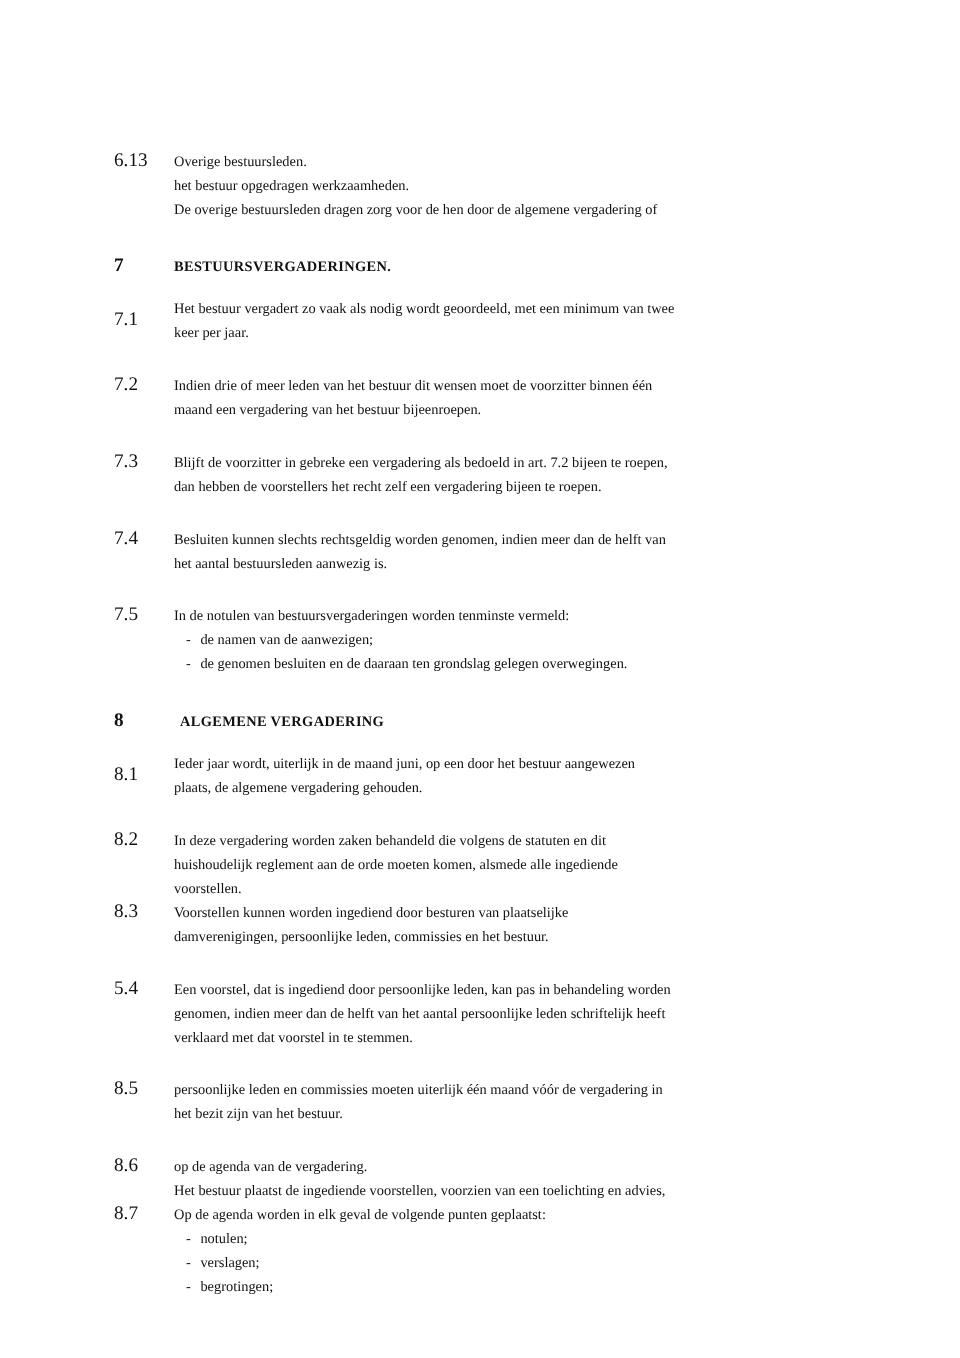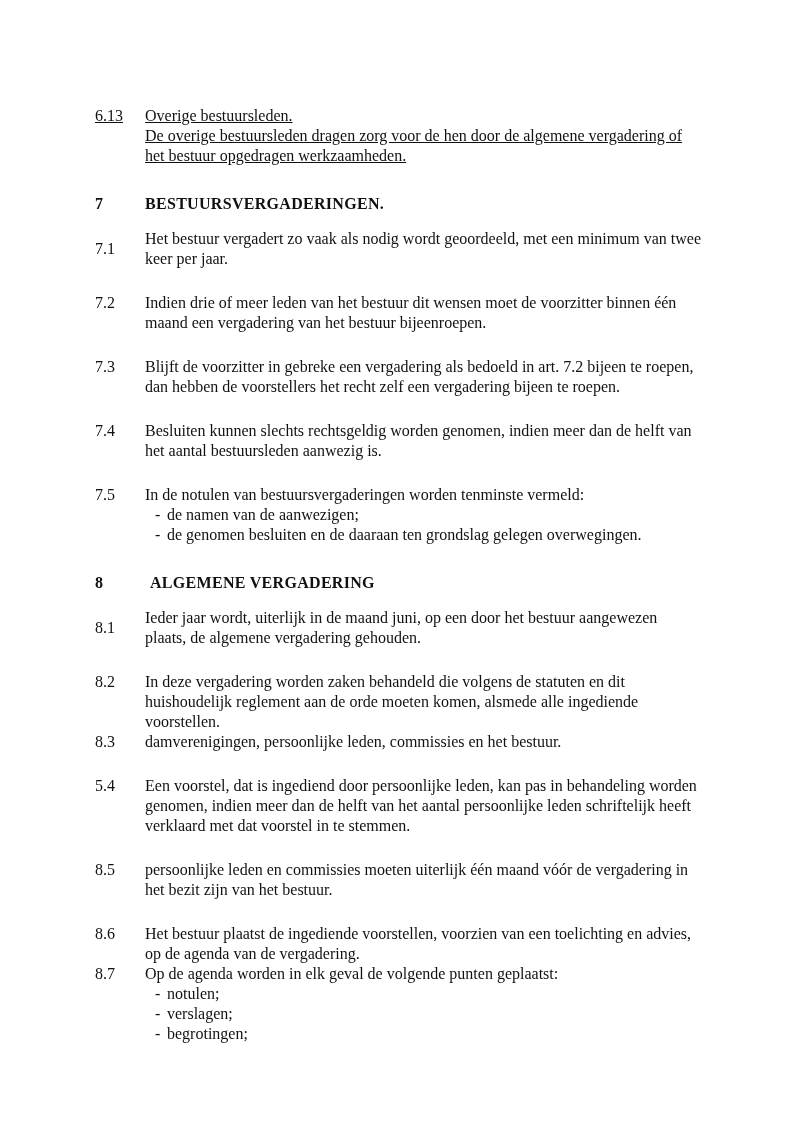--- a/index.html
+++ b/index.html
@@ -20,35 +20,35 @@
   }
   .doc-body {
     display: flex;
     flex-direction: column;
   }
   .section {
     display: flex;
     flex-direction: row;
     margin-top: 24px;
   }
-  .doc-body .section:first-child { margin-top: 0; text-decoration: underline; }
+  .doc-body .section:first-child { margin-top: 18px; }
   .section.tight { margin-top: 0; }
   .section.heading { margin-top: 28px; }
   .section.after-heading { margin-top: 15px; align-items: center; }
   .num {
     flex: 0 0 50px;
     width: 50px;
     font-size: 16px;
     line-height: 20px;
     white-space: nowrap;
   }
   .heading .num { font-weight: bold; }
   .txt {
     flex: 1 1 auto;
-    font-size: 16px;
+    font-size: 12px;
     line-height: 20px;
   }
   .txt.indent { padding-left: 5px; }
   .title {
     font-weight: bold;
     letter-spacing: 0.3px;
   }
   .line { white-space: nowrap; }
   .bullet {
     display: flex;
@@ -62,22 +62,22 @@
 </style>
 </head>
 <body>
 
 <div class="page">
   <div class="doc-body">
       <div class="section item">
     <div class="num">6.13</div>
     <div class="txt">
           <div class="line">Overige bestuursleden.</div>
+          <div class="line">het bestuur opgedragen werkzaamheden.</div>
           <div class="line">De overige bestuursleden dragen zorg voor de hen door de algemene vergadering of</div>
-          <div class="line">het bestuur opgedragen werkzaamheden.</div>
         </div>
   </div>
       <div class="section heading">
     <div class="num">7</div>
     <div class="txt title">BESTUURSVERGADERINGEN.</div>
   </div>
       <div class="section item after-heading">
     <div class="num">7.1</div>
     <div class="txt">
           <div class="line">Het bestuur vergadert zo vaak als nodig wordt geoordeeld, met een minimum van twee</div>
@@ -134,20 +134,21 @@
     <div class="num">8.2</div>
     <div class="txt">
           <div class="line">In deze vergadering worden zaken behandeld die volgens de statuten en dit</div>
           <div class="line">huishoudelijk reglement aan de orde moeten komen, alsmede alle ingediende</div>
           <div class="line">voorstellen.</div>
         </div>
   </div>
       <div class="section item tight">
     <div class="num">8.3</div>
     <div class="txt">
+          <div class="line">Voorstellen kunnen worden ingediend door besturen van plaatselijke</div>
           <div class="line">damverenigingen, persoonlijke leden, commissies en het bestuur.</div>
         </div>
   </div>
       <div class="section item">
     <div class="num">5.4</div>
     <div class="txt">
           <div class="line">Een voorstel, dat is ingediend door persoonlijke leden, kan pas in behandeling worden</div>
           <div class="line">genomen, indien meer dan de helft van het aantal persoonlijke leden schriftelijk heeft</div>
           <div class="line">verklaard met dat voorstel in te stemmen.</div>
         </div>
@@ -155,22 +156,22 @@
       <div class="section item">
     <div class="num">8.5</div>
     <div class="txt">
           <div class="line">persoonlijke leden en commissies moeten uiterlijk één maand vóór de vergadering in</div>
           <div class="line">het bezit zijn van het bestuur.</div>
         </div>
   </div>
       <div class="section item">
     <div class="num">8.6</div>
     <div class="txt">
+          <div class="line">op de agenda van de vergadering.</div>
           <div class="line">Het bestuur plaatst de ingediende voorstellen, voorzien van een toelichting en advies,</div>
-          <div class="line">op de agenda van de vergadering.</div>
         </div>
   </div>
       <div class="section item tight">
     <div class="num">8.7</div>
     <div class="txt">
           <div class="line">Op de agenda worden in elk geval de volgende punten geplaatst:</div>
           <div class="bullet">
     <span class="dash">-</span>
     <span class="bullet-text">notulen;</span>
   </div>

